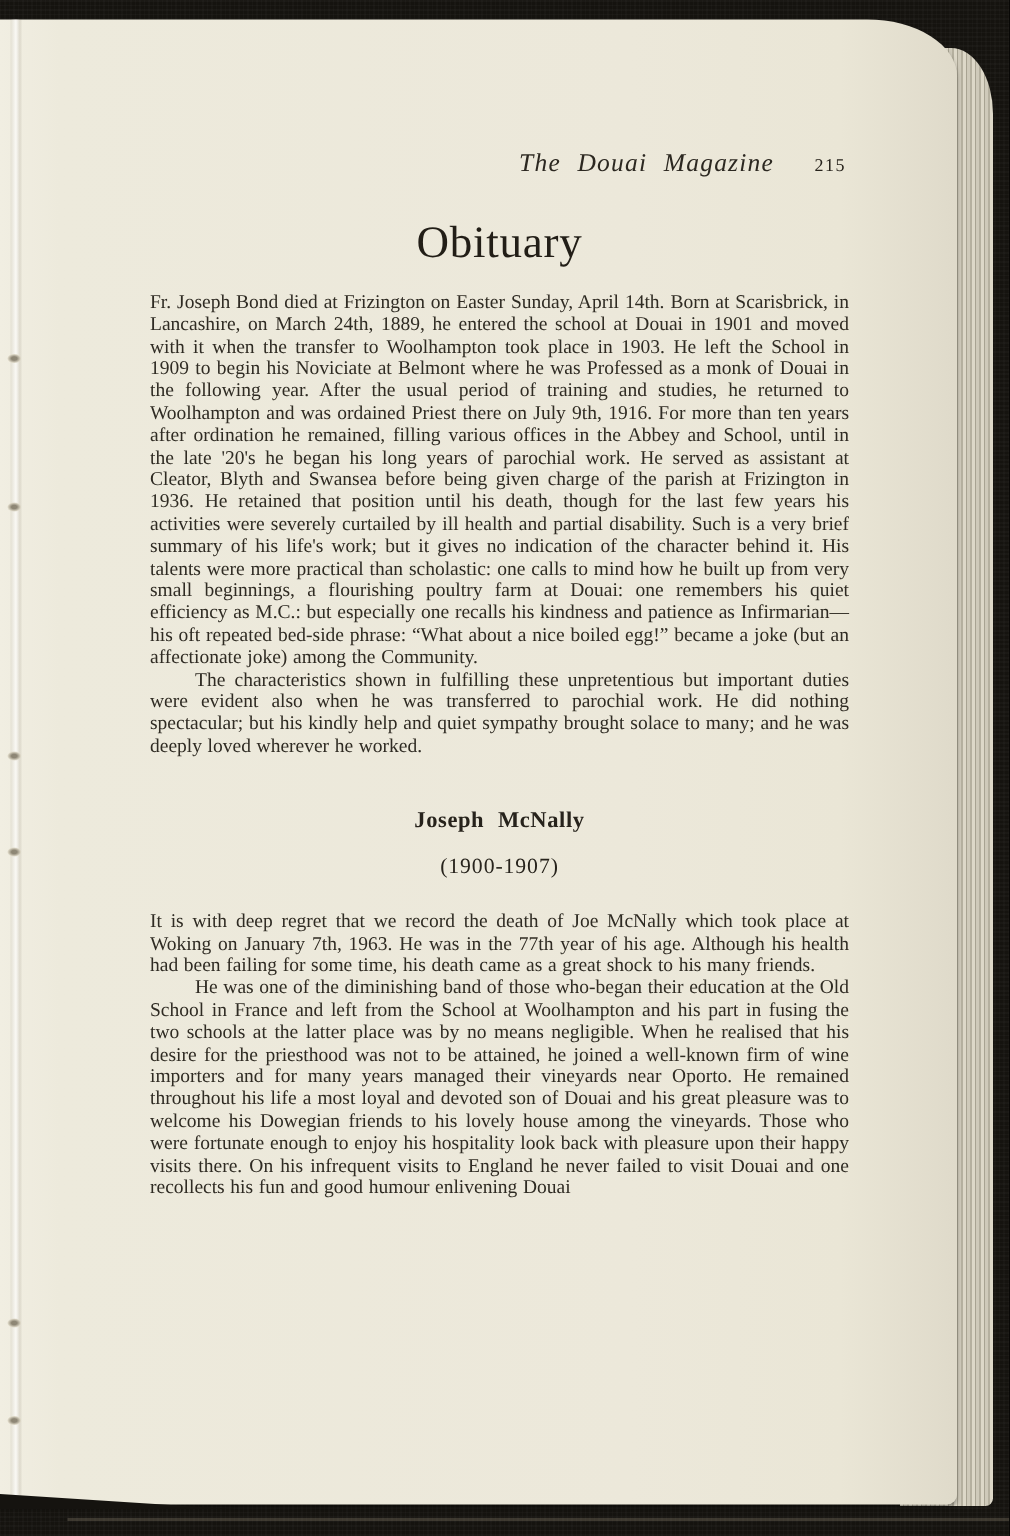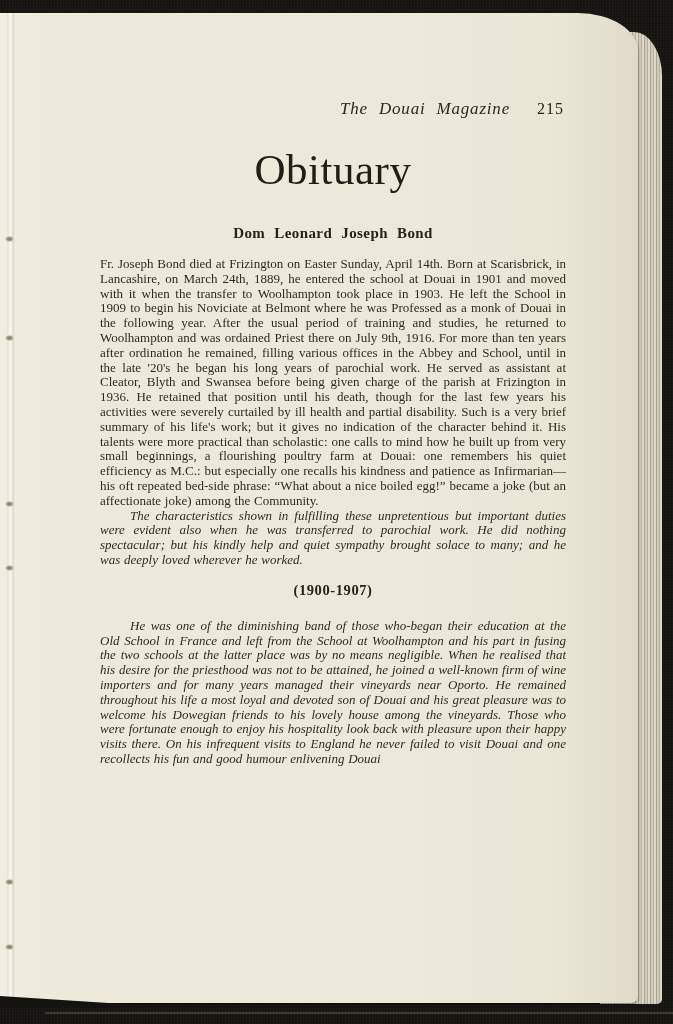--- a/index.html
+++ b/index.html
@@ -83,58 +83,58 @@
     gap: 27px;
     font-size: 17px;
     padding-right: 2px;
   }
   .journal-title {
     font-style: italic;
     letter-spacing: 0.8px;
     word-spacing: 6px;
     color: #2c2821;
   }
-  .page-number { font-size: 16px; letter-spacing: 1px; color: #27231c; }
+  .page-number { font-size: 12px; letter-spacing: 1px; color: #27231c; }
 
   .obituary-title {
     margin-top: 26px;
     text-align: center;
-    font-size: 43px;
+    font-size: 30px;
     letter-spacing: 0.5px;
     color: #221e17;
   }
 
   .entry-heading {
     text-align: center;
     font-weight: bold;
     font-size: 15px;
     letter-spacing: 0.4px;
     word-spacing: 5px;
     color: #27231c;
   }
   .heading-bond { margin-top: 31px; }
   .heading-mcnally { margin-top: 34px; }
   .entry-years {
     margin-top: 14px;
     text-align: center;
-    font-weight: bold;
+    font-weight: normal;
     font-size: 14.5px;
     letter-spacing: 0.6px;
     color: #27231c;
   }
 
   .body-text {
     margin-top: 15px;
     font-size: 13px;
     line-height: 14.8px;
     text-align: justify;
     word-spacing: 0.5px;
   }
   .body-text p { margin: 0; }
-  .body-text p.indent { text-indent: 30px; font-style: italic; }
+  .body-text p.indent { text-indent: 30px; }
 </style>
 </head>
 <body>
 
 <div class="scan">
 
   <div class="page-edges"></div>
 
   <div class="page">
     <div class="crease"></div>
@@ -148,31 +148,32 @@
 
   <div class="content">
 
     <div class="running-header">
       <span class="journal-title">The Douai Magazine</span>
       <span class="page-number">215</span>
     </div>
 
     <div class="obituary-title">Obituary</div>
 
-    <div class="entry-heading heading-bond">Dom Leonard Joseph Bond</div>
 
     <div class="body-text">
       <p>Fr. Joseph Bond died at Frizington on Easter Sunday, April 14th.  Born at Scarisbrick, in Lancashire, on March 24th, 1889, he entered the school at Douai in 1901 and moved with it when the transfer to Woolhampton took place in 1903.  He left the School in 1909 to begin his Noviciate at Belmont where he was Professed as a monk of Douai in the following year.  After the usual period of training and studies, he returned to Woolhampton and was ordained Priest there on July 9th, 1916.  For more than ten years after ordination he remained, filling various offices in the Abbey and School, until in the late '20's he began his long years of parochial work.  He served as assistant at Cleator, Blyth and Swansea before being given charge of the parish at Frizington in 1936.  He retained that position until his death, though for the last few years his activities were severely curtailed by ill health and partial disability.  Such is a very brief summary of his life's work; but it gives no indication of the character behind it.  His talents were more practical than scholastic: one calls to mind how he built up from very small beginnings, a flourishing poultry farm at Douai: one remembers his quiet efficiency as M.C.: but especially one recalls his kindness and patience as Infirmarian—his oft repeated bed-side phrase: “What about a nice boiled egg!” became a joke (but an affectionate joke) among the Community.</p>
       <p class="indent">The characteristics shown in fulfilling these unpretentious but important duties were evident also when he was transferred to parochial work.  He did nothing spectacular; but his kindly help and quiet sympathy brought solace to many; and he was deeply loved wherever he worked.</p>
     </div>
 
+    <div class="entry-heading heading-mcnally">Joseph McNally</div>
 
     <div class="entry-years">(1900-1907)</div>
 
     <div class="body-text" style="margin-top:20px">
+      <p>It is with deep regret that we record the death of Joe McNally which took place at Woking on January 7th, 1963.  He was in the 77th year of his age.  Although his health had been failing for some time, his death came as a great shock to his many friends.</p>
       <p class="indent">He was one of the diminishing band of those who-began their education at the Old School in France and left from the School at Woolhampton and his part in fusing the two schools at the latter place was by no means negligible.  When he realised that his desire for the priesthood was not to be attained, he joined a well-known firm of wine importers and for many years managed their vineyards near Oporto.  He remained throughout his life a most loyal and devoted son of Douai and his great pleasure was to welcome his Dowegian friends to his lovely house among the vineyards.  Those who were fortunate enough to enjoy his hospitality look back with pleasure upon their happy visits there.  On his infrequent visits to England he never failed to visit Douai and one recollects his fun and good humour enlivening Douai</p>
     </div>
 
   </div>
 
   <div class="corner-wedge"></div>
   <div class="table-edge-line"></div>
 
 </div>
 

